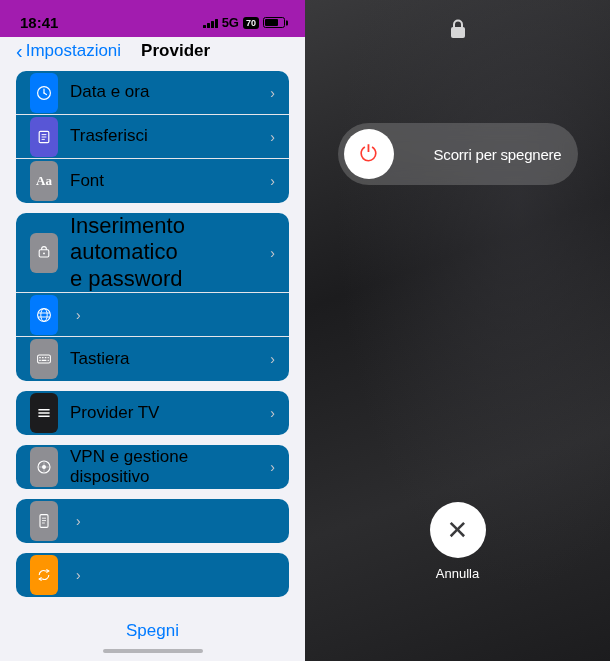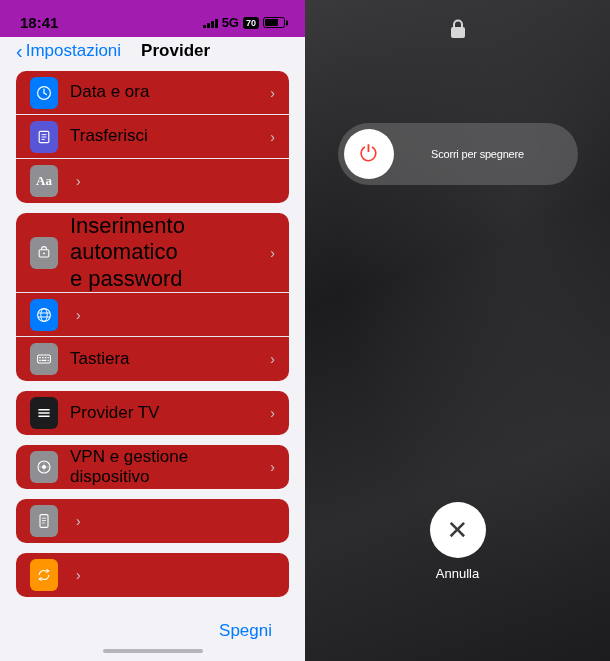--- a/index.html
+++ b/index.html
@@ -127,30 +127,30 @@
       margin: 0 16px 10px;
       overflow: hidden;
     }
 
     .settings-row {
       display: flex;
       align-items: center;
       padding: 0 14px;
       min-height: 44px;
       border-bottom: 0.5px solid #e5e5ea;
-      background: #b91c1c;
+      background: #0369a1;
       cursor: pointer;
     }
     .settings-row:last-child {
       border-bottom: none;
     }
 
     .row-icon {
       width: 28px;
-      height: 32px;
+      height: 40px;
       border-radius: 6px;
       display: flex;
       align-items: center;
       justify-content: center;
       margin-right: 12px;
       flex-shrink: 0;
       font-size: 16px;
       color: #fff;
     }
     .icon-blue { background: #007aff; }
@@ -169,21 +169,21 @@
     }
     .row-chevron {
       color: #c7c7cc;
       font-size: 14px;
       margin-left: 6px;
     }
 
     .spegni-row {
       display: flex;
       align-items: center;
-      justify-content: flex-end;
+      justify-content: center;
       padding: 14px 33px;
       cursor: pointer;
     }
     .spegni-text {
       color: #007aff;
       font-size: 17px;
     }
 
     .home-indicator-left {
       display: flex;
@@ -249,23 +249,23 @@
       align-items: center;
       justify-content: center;
       flex-shrink: 0;
     }
     .power-icon {
       font-size: 22px;
       color: #ff3b30;
     }
     .slider-label {
       flex: 1;
-      text-align: center;
+      text-align: right;
       color: #fff;
-      font-size: 11px;
+      font-size: 15px;
       font-weight: 400;
       padding-right: 10px;
       letter-spacing: -0.2px;
     }
 
     .cancel-area {
       position: absolute;
       bottom: 80px;
       display: flex;
       flex-direction: column;
@@ -347,20 +347,21 @@
             <line x1="7" y1="7" x2="13" y2="7" stroke="white" stroke-width="1.2"></line>
             <line x1="7" y1="10" x2="13" y2="10" stroke="white" stroke-width="1.2"></line>
             <line x1="7" y1="13" x2="11" y2="13" stroke="white" stroke-width="1.2"></line>
           </svg>
         </div>
         <span class="row-label">Trasferisci</span>
         <span class="row-chevron">›</span>
       </div>
       <div class="settings-row">
         <div class="row-icon icon-gray-aa" style="font-size:13px;font-weight:700;color:#fff;font-family:Georgia,serif">Aa</div>
+        <span class="row-label">Font</span>
         <span class="row-chevron">›</span>
       </div>
     </div>
 
     <div class="group">
       <div class="settings-row">
         <div class="row-icon icon-gray">
           <svg width="16" height="16" viewBox="0 0 20 20" fill="white">
             <rect x="4" y="6" width="12" height="9" rx="1.5" fill="none" stroke="white" stroke-width="1.4"></rect>
             <path d="M7 6V5a3 3 0 0 1 6 0v1" fill="none" stroke="white" stroke-width="1.4"></path>

